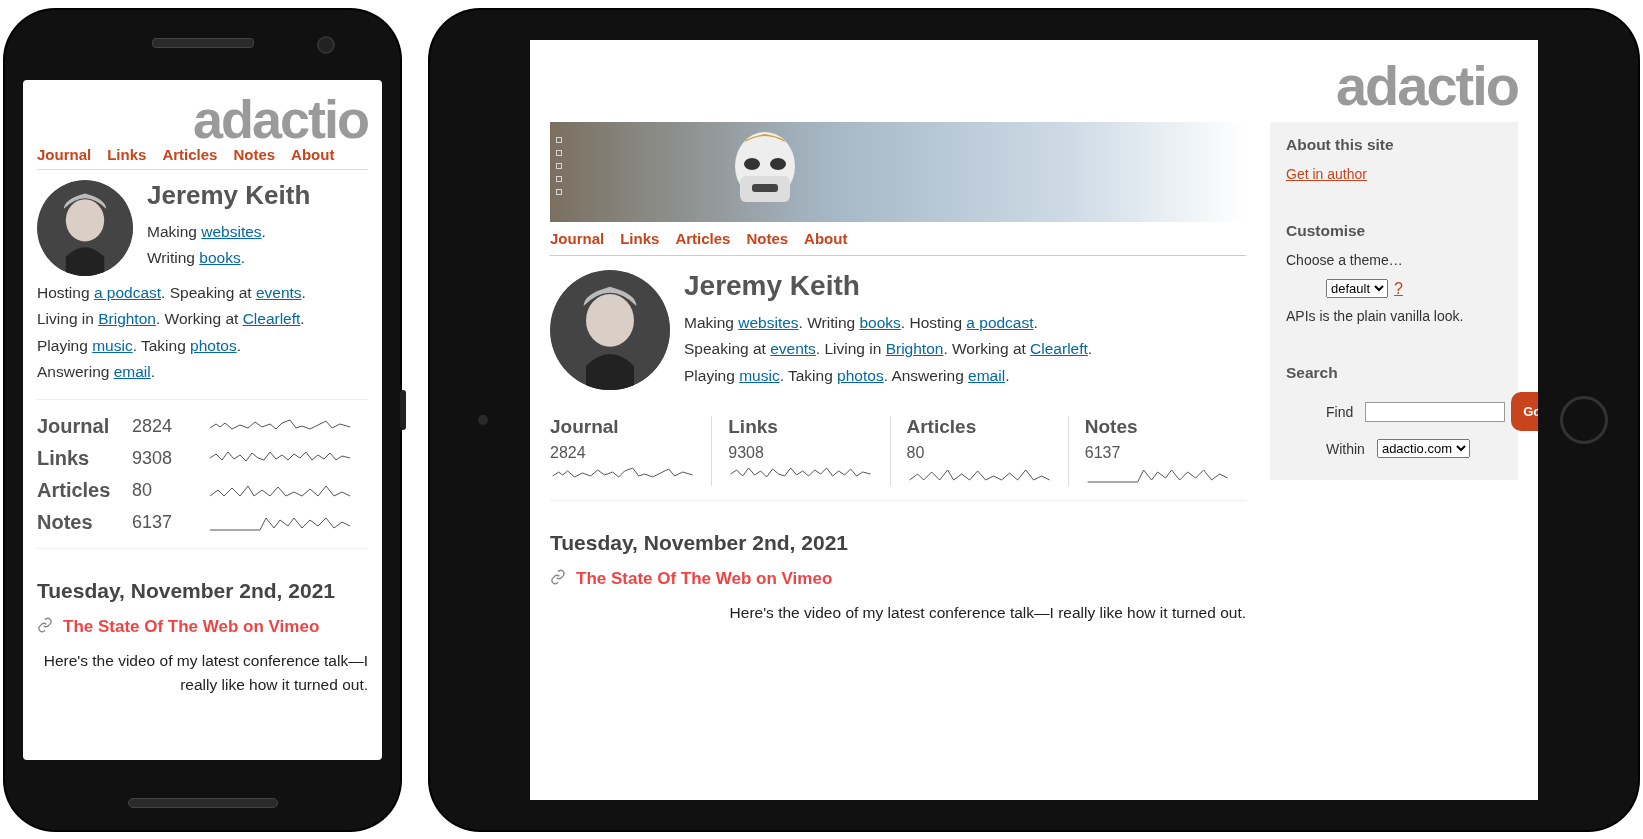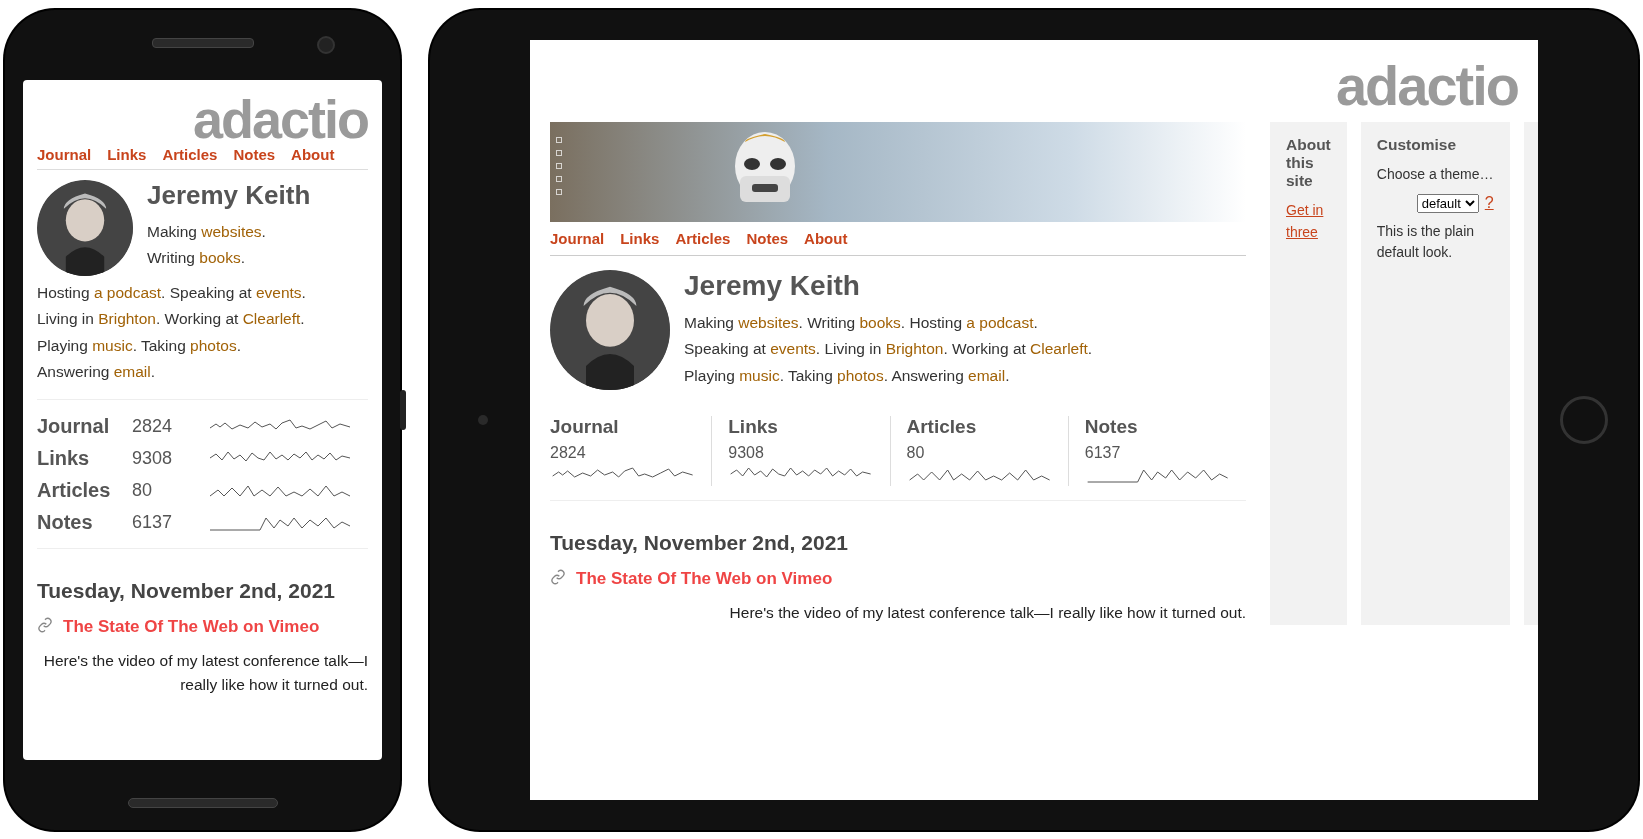--- a/index.html
+++ b/index.html
@@ -117,21 +117,21 @@
 
   h1.name {
     font-size:26px;
     font-weight:600;
     color:#555;
     margin-bottom:8px;
   }
   .tablet-screen h1.name { font-size:28px; }
 
   .bio-text { font-size:15.5px; color:#333; line-height:1.7; }
-  .bio-text a { color:#a16207; }
+  .bio-text a { color:#0369a1; text-decoration:underline; }
 
   hr.sep { border:none; border-top:1px solid #eee; margin:14px 0; }
 
   
   .stats-phone { display:grid; grid-template-columns: 95px 60px 1fr; row-gap:8px; align-items:center; }
   .stats-phone .lbl { font-size:20px; font-weight:700; color:#555; }
   .stats-phone .num { font-size:18px; color:#555; }
 
   
   .stats-tablet { display:flex; gap:0; margin-top:26px; }
@@ -152,21 +152,21 @@
   .post-title-row { display:flex; align-items:center; gap:10px; margin-bottom:12px;}
   .link-ico svg { width:16px;height:16px; stroke:#888; }
   .post-title { font-size:17px; font-weight:800; color:#ef4444; }
 
   .post-body { font-size:15.5px; color:#222; line-height:1.55;text-align:right; }
   .post-blockquote { margin:16px 0 0 28px; font-style:italic; font-family: Georgia, serif; font-size:16px; color:#222; line-height:1.55;}
 
   
   .tablet-cols { display:flex; gap:24px; }
   .tablet-main { flex:1; min-width:0; }
-  .tablet-side { width:248px; display:flex; flex-direction:row; gap:14px; }
+  .tablet-side { width:248px; display:flex; flex-direction:column; }
 
   .banner {
     height:100px;
     background: linear-gradient(to right, #7a6f5f 0%, #a5b7c5 40%, #cedbe6 75%, #fff 100%);
     position:relative;
     overflow:hidden;
     margin-bottom:8px;
   }
   .banner .trooper {
     position:absolute;
@@ -406,33 +406,33 @@
 
         <div class="post-body">Here's the video of my latest conference talk—I really like how it turned out.</div>
 
 
       </div>
 
       <div class="tablet-side">
 
         <div class="sidebox">
           <h3>About this site</h3>
-          <p><a>Get in three</a></p>
+          <p><a>Get in author</a></p>
         </div>
 
         <div class="sidebox">
           <h3>Customise</h3>
           <p>Choose a theme…</p>
           <div class="row-tight">
             <select>
               <option>default</option>
             </select>
             <a>?</a>
           </div>
-          <p>This is the plain default look.</p>
+          <p>APIs is the plain vanilla look.</p>
         </div>
 
         <div class="sidebox">
           <h3>Search</h3>
           <div class="row-tight">
             <label>Find</label>
             <input type="text" style="">
             <button class="go-btn">Go!</button>
           </div>
           <div class="row-tight">

